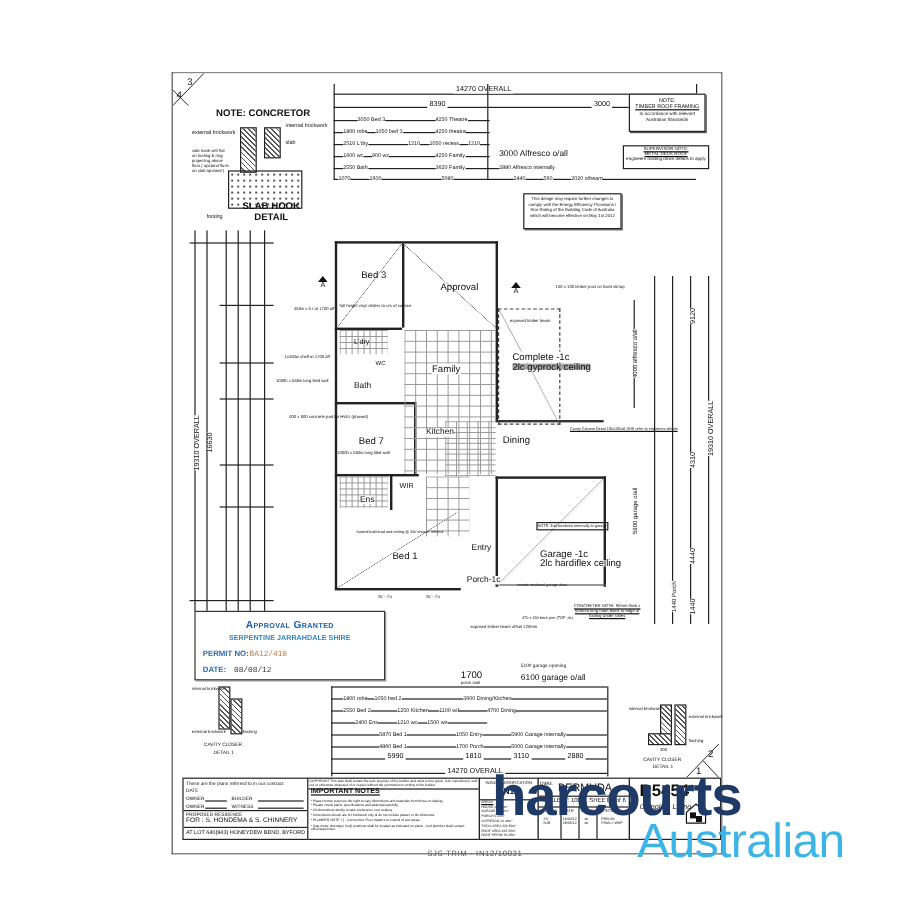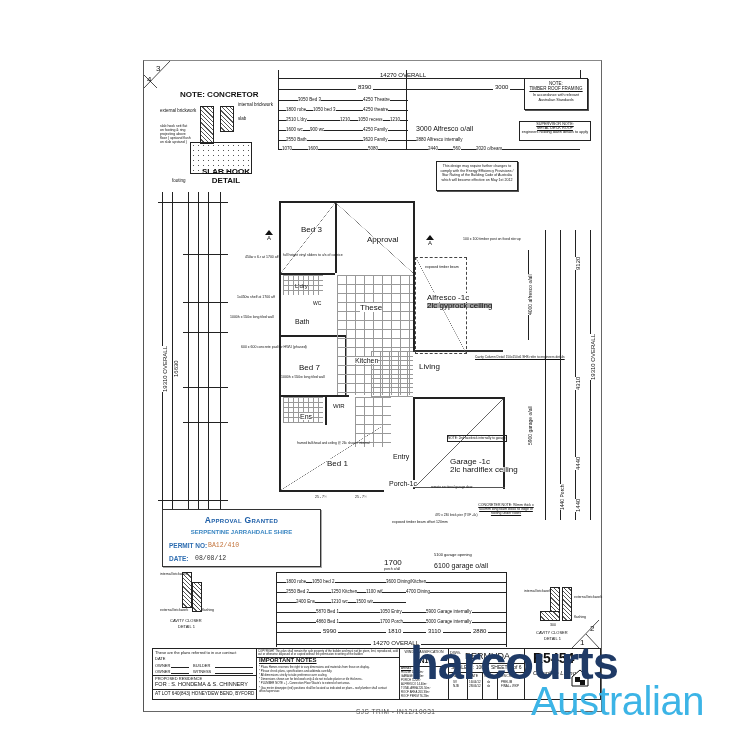--- a/index.html
+++ b/index.html
@@ -169,25 +169,25 @@
   <div class="abs grid" style="left:96px;top:156px;width:42px;height:46px;"></div>
   <div class="abs grid" style="left:80px;top:202px;width:36px;height:50px;"></div>
   <div class="abs grid" style="left:8px;top:80px;width:40px;height:20px;background-size:5px 5px;"></div>
   <div class="abs grid" style="left:8px;top:202px;width:40px;height:26px;background-size:5px 5px;"></div>
 
   <div class="room" style="left:26px;top:30px;">Bed 3</div>
   <div class="room" style="left:92px;top:40px;">Approval</div>
   <div class="room" style="left:20px;top:88px;font-size:6px;">L'dry</div>
   <div class="room" style="left:20px;top:123px;font-size:7px;">Bath</div>
   <div class="room" style="left:38px;top:105px;font-size:5px;">WC</div>
-  <div class="room" style="left:85px;top:108px;background:#fff;">These</div>
-  <div class="room" style="left:152px;top:98px;background:#fff;">Alfresco -1c</div>
+  <div class="room" style="left:85px;top:108px;background:#fff;">Family</div>
+  <div class="room" style="left:152px;top:98px;background:#fff;">Complete -1c</div>
   <div class="room tiny" style="left:152px;top:108px;background:#a3a3a3;">2lc gyprock ceiling</div>
   <div class="room" style="left:80px;top:162px;background:#fff;font-size:7px;">Kitchen</div>
-  <div class="room" style="left:144px;top:167px;background:#fff;">Living</div>
+  <div class="room" style="left:144px;top:167px;background:#fff;">Dining</div>
   <div class="room" style="left:24px;top:168px;">Bed 7</div>
   <div class="room" style="left:25px;top:218px;background:#fff;font-size:7px;">Ens</div>
   <div class="room" style="left:58px;top:208px;background:#fff;font-size:6px;">WIR</div>
   <div class="room" style="left:52px;top:264px;background:#fff;">Bed 1</div>
   <div class="room" style="left:118px;top:258px;background:#fff;font-size:7px;">Entry</div>
   <div class="room" style="left:114px;top:285px;background:#fff;font-size:7px;">Porch-1c</div>
   <div class="room" style="left:175px;top:262px;background:#fff;">Garage -1c</div>
   <div class="room tiny" style="left:175px;top:272px;background:#fff;text-align:center;">2lc hardiflex ceiling</div>
 
   <div class="abs tiny" style="left:8px;top:58px;font-size:3.5px;">full height vinyl sliders to u/s of cornice</div>

